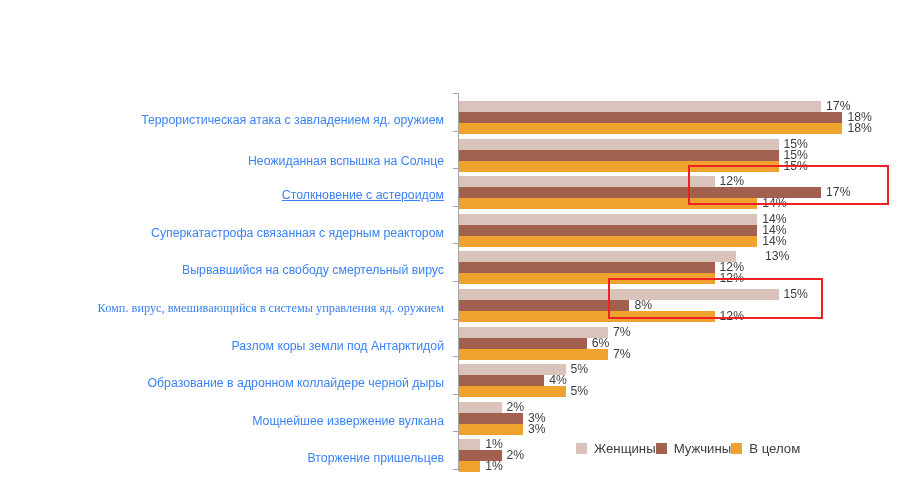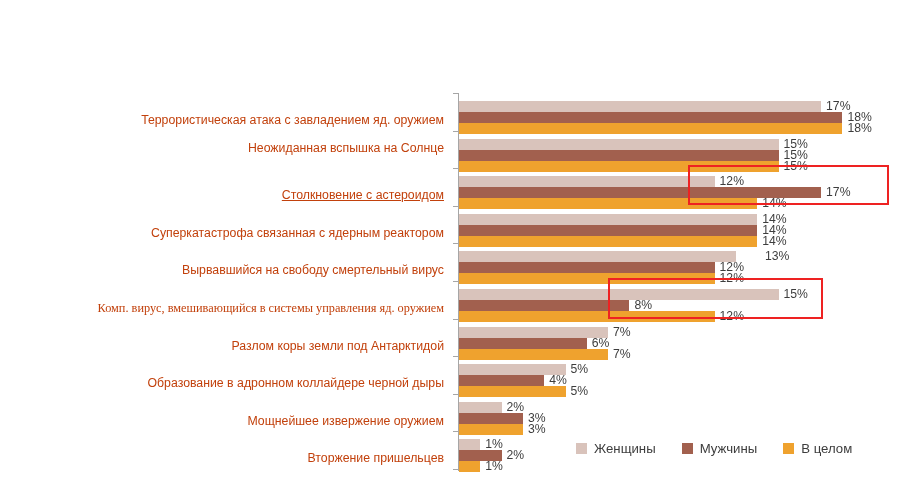--- a/index.html
+++ b/index.html
@@ -59,21 +59,21 @@
     height: 1px;
     background: #a6a6a6;
   }
 
   
   .cat-label {
     position: absolute;
     right: 914px;
     text-align: right;
     font-size: 12.3px;
-    color: #c2410c;
+    color: #3b82f6;
     white-space: nowrap;
   }
   #labels {
     position: absolute;
     left: 0;
     top: 93px;
     width: 452px;
     height: 378px;
   }
   #labels .cat-label {
@@ -108,21 +108,20 @@
   }
 
   
   #legend {
     position: absolute;
     left: 576px;
     top: 438px;
     height: 20px;
     display: flex;
     align-items: center;
-    gap: 26px;
   }
   .legend-item {
     display: flex;
     align-items: center;
     gap: 7px;
   }
   .legend-swatch {
     width: 11px;
     height: 11px;
     display: inline-block;
@@ -134,28 +133,28 @@
   }
 </style>
 </head>
 <body>
 
 <div id="chart-root">
 
 
   <div id="labels">
       <div class="cat-label" style="top: 20px;">Террористическая атака с завладением яд. оружием</div>
-      <div class="cat-label" style="top: 48px;">Неожиданная вспышка на Солнце</div>
+      <div class="cat-label" style="top: 61px;">Неожиданная вспышка на Солнце</div>
       <div class="cat-label" style="top: 95.2px; text-decoration: underline;">Столкновение с  астероидом</div>
       <div class="cat-label" style="top: 132.8px;">Суперкатастрофа связанная с ядерным реактором</div>
       <div class="cat-label" style="top: 170.4px;">Вырвавшийся на свободу смертельный вирус</div>
       <div class="cat-label" style="top: 208px; font-family: Liberation Serif, serif;">Комп. вирус, вмешивающийся в системы управления яд. оружием</div>
       <div class="cat-label" style="top: 245.6px; text-align: right;">Разлом коры земли под Антарктидой</div>
       <div class="cat-label" style="top: 283.2px;">Образование в адронном коллайдере черной дыры</div>
-      <div class="cat-label" style="top: 320.8px;">Мощнейшее извержение оружием</div>
+      <div class="cat-label" style="top: 320.8px;">Мощнейшее извержение вулкана</div>
       <div class="cat-label" style="top: 358.4px;">Вторжение пришельцев</div>
     </div>
 
   <div id="plot">
     <div id="axis-line"></div>
   <div class="tick" style="top: 0px;"></div>
       <div class="bar w" style="top: 8px; width: 362.1px;"></div>
       <div class="val" style="left: 368.1px; top: 6px;">17%</div>
       <div class="bar m" style="top: 19px; width: 383.4px;"></div>
       <div class="val" style="left: 389.4px; top: 17px;">18%</div>

